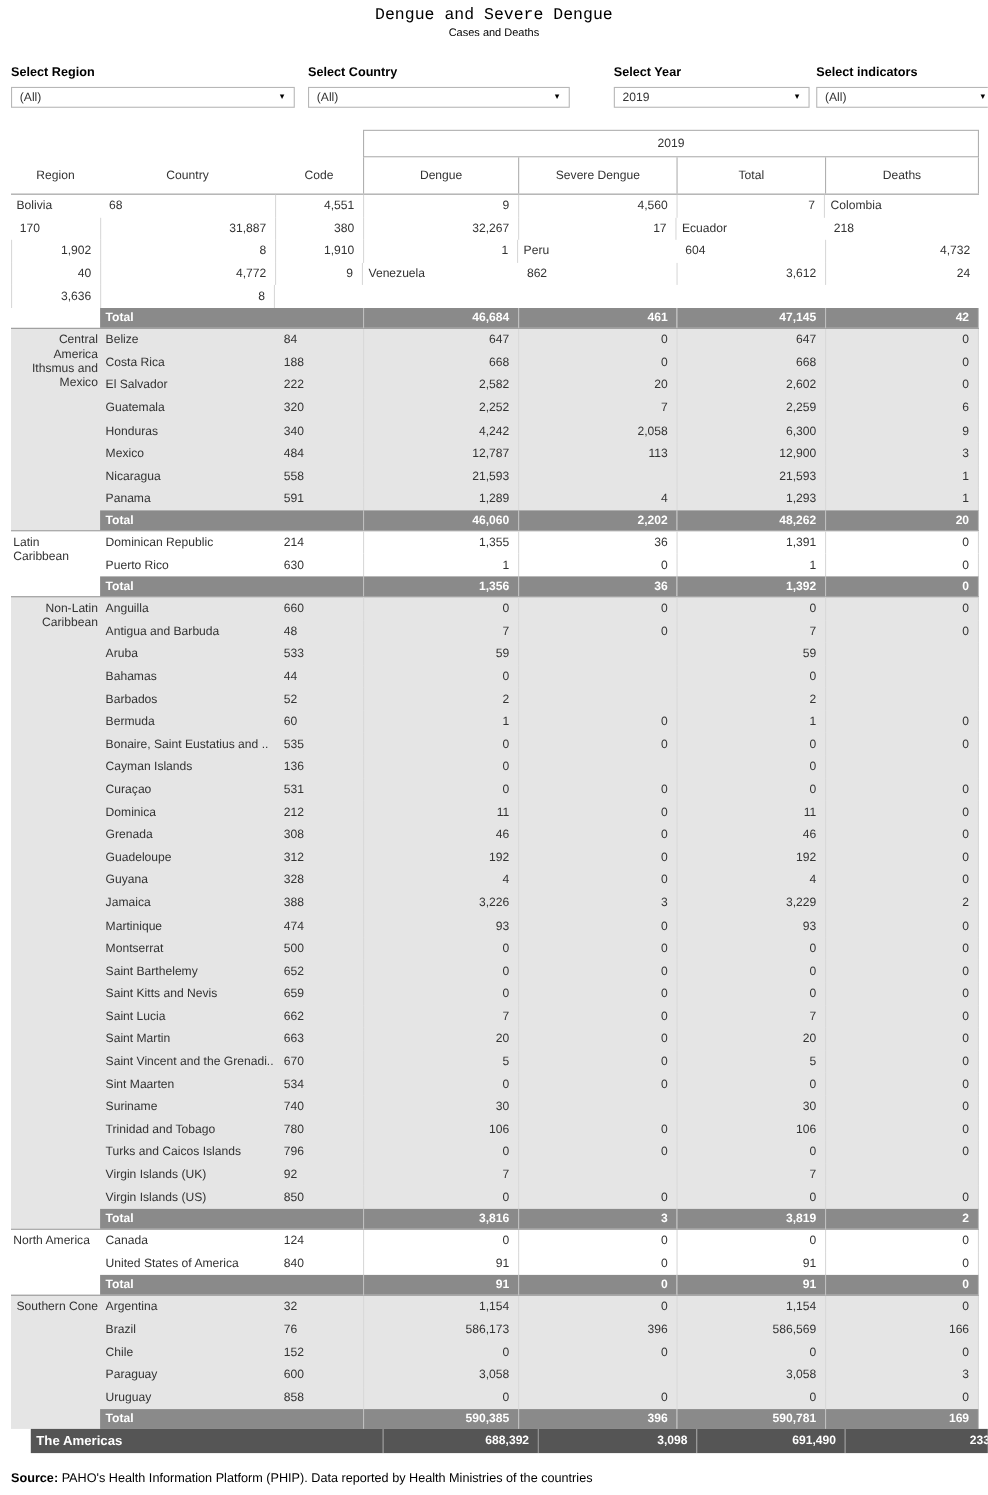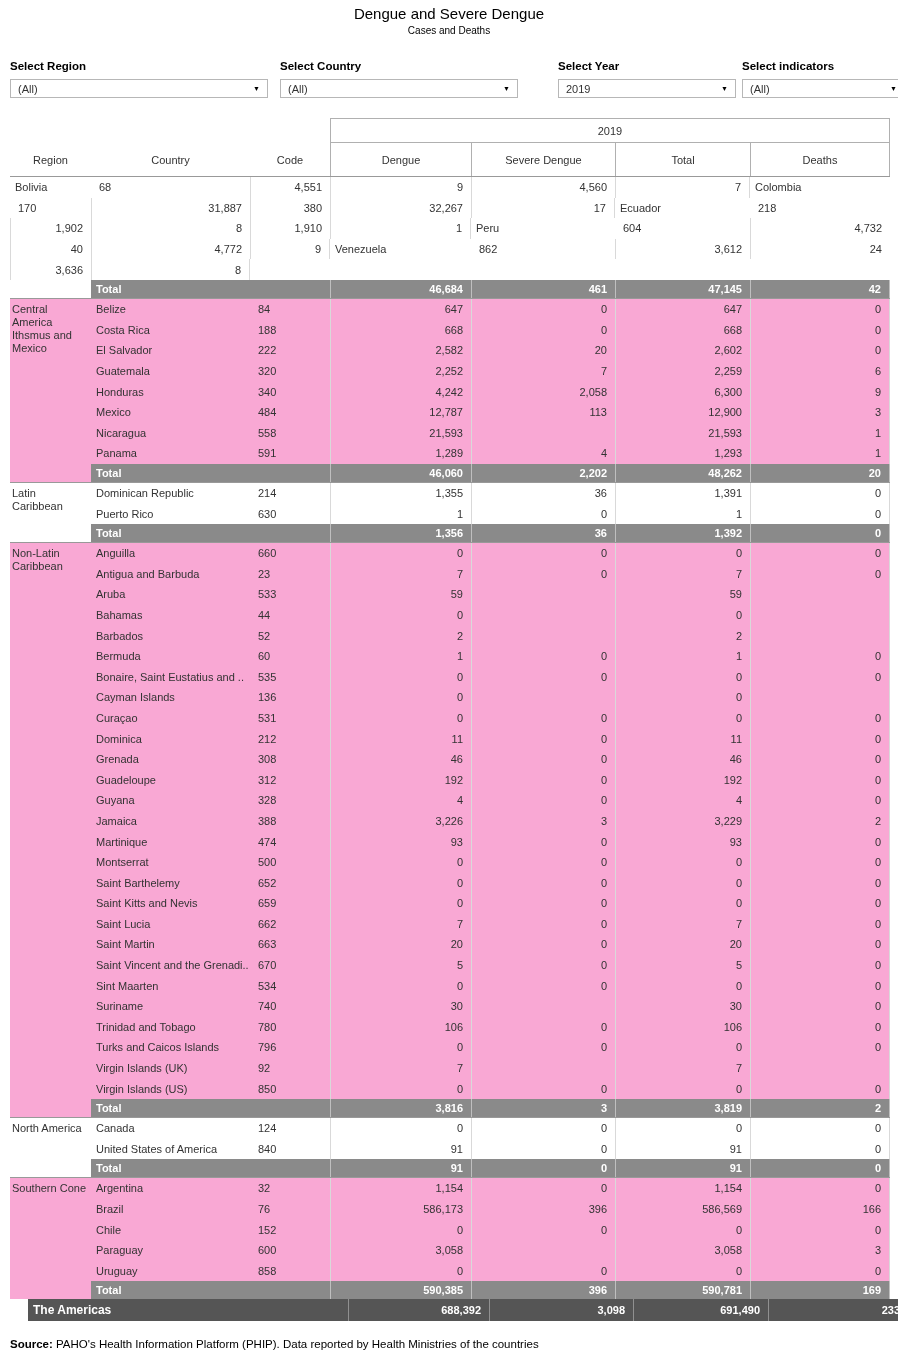--- a/index.html
+++ b/index.html
@@ -3,21 +3,21 @@
 <meta charset="utf-8">
 <style>
   * { margin:0; padding:0; box-sizing:border-box; }
   html,body { background:#fff; }
   body {
     width:898px; height:1359px; position:relative; overflow:hidden;
     font-family:"Liberation Sans", sans-serif; color:#333;
   }
   
   .titles { padding-top:4px; text-align:center; color:#000; }
-  .title-main { font-size:15px; line-height:19px; }
+  .title-main { font-size:15px; line-height:19px;font-family:Liberation Mono, monospace; }
   .title-sub  { font-size:10px; line-height:15px; }
   
   .filters { position:relative; height:41px; margin-top:22px; }
   .fblock { position:absolute; top:0; }
   .fb0 { left:10px;  width:258px; }
   .fb1 { left:280px; width:238px; }
   .fb2 { left:558px; width:178px; }
   .fb3 { left:742px; width:163px; }
   .flabel { font-weight:bold; font-size:11.5px; color:#000; margin-bottom:7px; }
   .fselect {
@@ -30,21 +30,21 @@
   .table { margin:17px 0 0 10px; width:880px; }
   .grid7 { display:grid; grid-template-columns:81px 159px 80px 141px 144px 135px 140px; }
   .thead { grid-template-rows:25px 33px; }
   .th-empty { grid-column:1/4; }
   .th-year  { grid-column:4/8; border:1px solid #b0b0b0;
               display:flex; align-items:center; justify-content:center; font-size:11px; }
   .th { display:flex; align-items:center; justify-content:center; font-size:11px; }
   .hbl { border-left:1px solid #b0b0b0; }
   .hbr { border-right:1px solid #b0b0b0; }
   .group { border-top:1px solid #999; }
-  .shaded { background:#f9a8d4; }
+  .shaded { background:#e5e5e5;text-align:right; }
   .region-cell { font-size:11px; line-height:13px; padding:4px 2px 0 2px; color:#333; }
   .cell { font-size:11px; display:flex; align-items:center; color:#333; }
   .country { padding-left:5px; }
   .code    { padding-left:8px; }
   .num     { justify-content:flex-end; padding-right:8px; }
   .bl { border-left:1px solid #d9d9d9; }
   .br { border-right:1px solid #d9d9d9; }
   .tot { background:#8a8a8a; color:#fff; font-weight:bold; }
   .tot.bl { border-left:1px solid rgba(255,255,255,.45); }
   .tot.br { border-right:1px solid rgba(255,255,255,.45); }
@@ -225,21 +225,21 @@
     </div>
     <div class="grid7 group shaded" style="grid-template-rows: repeat(27, 20.6px) 18px;">
       <div class="region-cell" style="grid-row: 1 / span 28;">Non-Latin Caribbean</div>
       <div class="cell country">Anguilla</div>
       <div class="cell code">660</div>
       <div class="cell num bl">0</div>
       <div class="cell num bl">0</div>
       <div class="cell num bl">0</div>
       <div class="cell num bl br">0</div>
       <div class="cell country">Antigua and Barbuda</div>
-      <div class="cell code">23</div>
+      <div class="cell code">48</div>
       <div class="cell num bl">7</div>
       <div class="cell num bl">0</div>
       <div class="cell num bl">7</div>
       <div class="cell num bl br">0</div>
       <div class="cell country">Aruba</div>
       <div class="cell code">533</div>
       <div class="cell num bl">59</div>
       <div class="cell num bl"></div>
       <div class="cell num bl">59</div>
       <div class="cell num bl br"></div>

